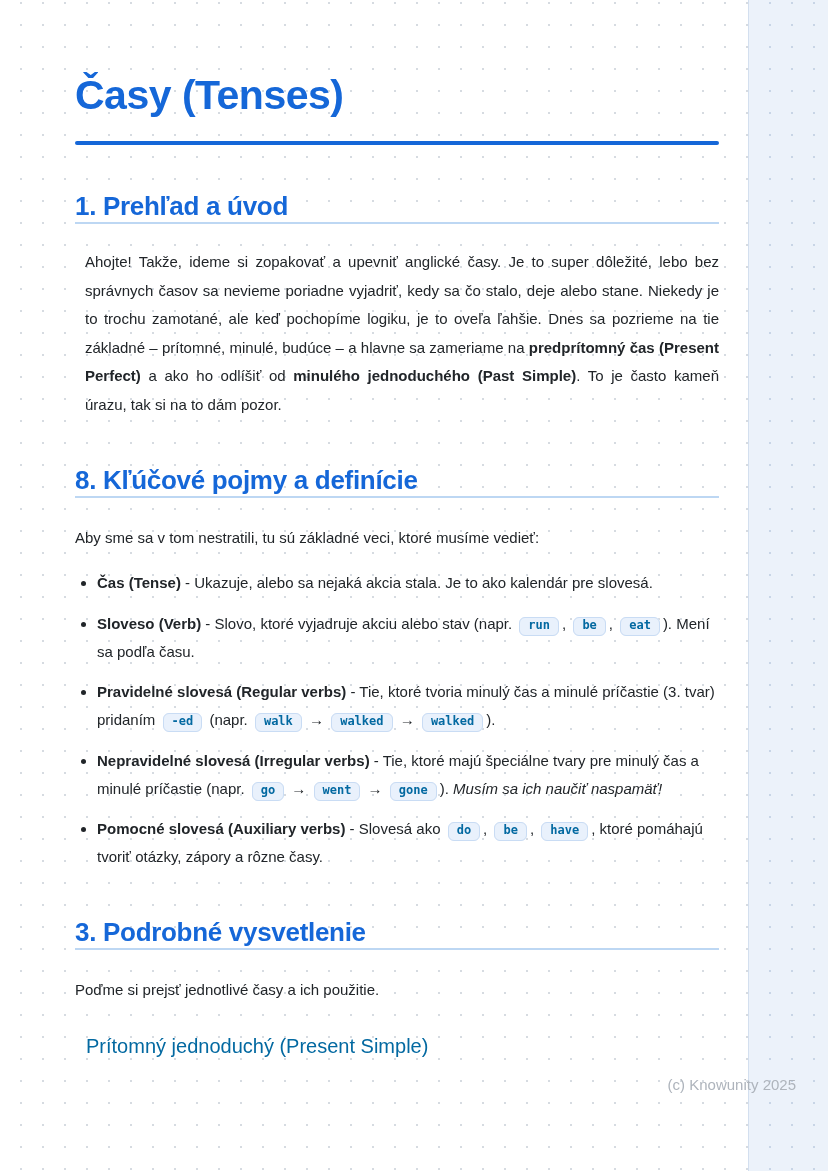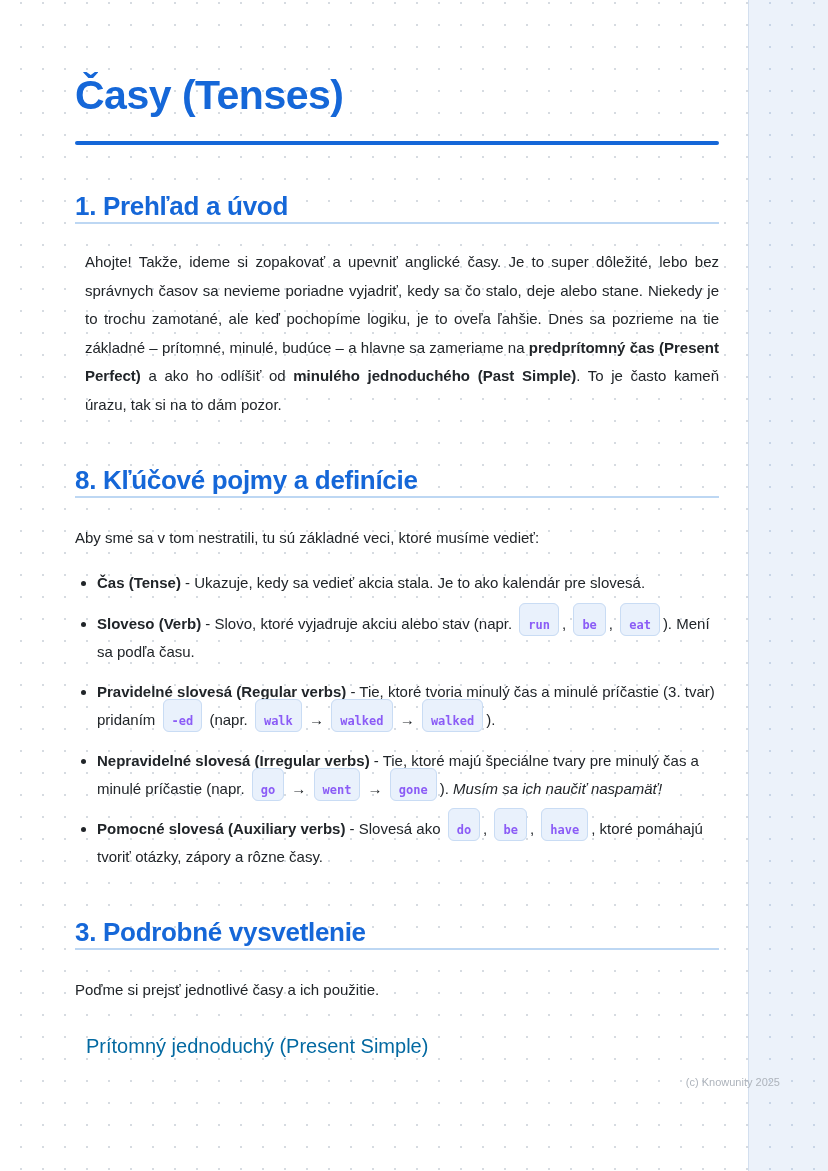--- a/index.html
+++ b/index.html
@@ -72,59 +72,59 @@
     font-size: 15px;
     line-height: 1.85;
     margin-bottom: 13px;
   }
   .run-bold { font-weight: 700; }
   .run-italic { font-style: italic; }
   .run-code {
     font-family: "DejaVu Sans Mono", "Liberation Mono", monospace;
     font-size: 12px;
     font-weight: 700;
-    color: #8b5cf6;
+    color: #0369a1;
     background: #e9f1fc;
     border: 1px solid #c9dcf4;
     border-radius: 6px;
-    padding: 14px 8px 3px 8px;
+    padding: 0 8px 3px 8px;
     margin: 0 3px;
     white-space: nowrap;
   }
   h3.subheading {
     font-size: 20px;
     font-weight: 400;
     color: #0369a1;
     margin: 32px 0 0 11px;
   }
   .footer {
     position: absolute;
     top: 1076px;
-    right: 48px;
-    font-size: 11px;
+    right: 32px;
+    font-size: 15px;
     color: #aeb4bc;
   }
 </style>
 </head>
 <body>
 
 <div class="side-strip"></div>
 
 <div class="content">
 
   <h1 class="title">Časy (Tenses)</h1>
   <div class="title-rule"></div>
 
   <h2 class="section">1. Prehľad a úvod</h2>
   <p class="para"><span class="run-normal">Ahojte! Takže, ideme si zopakovať a upevniť anglické časy. Je to super dôležité, lebo bez správnych časov sa nevieme poriadne vyjadriť, kedy sa čo stalo, deje alebo stane. Niekedy je to trochu zamotané, ale keď pochopíme logiku, je to oveľa ľahšie. Dnes sa pozrieme na tie základné – prítomné, minulé, budúce – a hlavne sa zameriame na </span><span class="run-bold">predprítomný čas (Present Perfect)</span><span class="run-normal"> a ako ho odlíšiť od </span><span class="run-bold">minulého jednoduchého (Past Simple)</span><span class="run-normal">. To je často kameň úrazu, tak si na to dám pozor.</span></p>
 
   <h2 class="section">8. Kľúčové pojmy a definície</h2>
   <p class="lead">Aby sme sa v tom nestratili, tu sú základné veci, ktoré musíme vedieť:</p>
   <ul class="bullets">
-    <li><span class="run-bold">Čas (Tense)</span><span class="run-normal"> - Ukazuje, kedy sa vedieť akcia stala. Je to ako kalendár pre slovesá.</span></li>
+    <li><span class="run-bold">Čas (Tense)</span><span class="run-normal"> - Ukazuje, alebo sa nejaká akcia stala. Je to ako kalendár pre slovesá.</span></li>
     <li><span class="run-bold">Sloveso (Verb)</span><span class="run-normal"> - Slovo, ktoré vyjadruje akciu alebo stav (napr. </span><span class="run-code">run</span><span class="run-normal">, </span><span class="run-code">be</span><span class="run-normal">, </span><span class="run-code">eat</span><span class="run-normal">). Mení sa podľa času.</span></li>
     <li><span class="run-bold">Pravidelné slovesá (Regular verbs)</span><span class="run-normal"> - Tie, ktoré tvoria minulý čas a minulé príčastie (3. tvar) pridaním </span><span class="run-code">-ed</span><span class="run-normal"> (napr. </span><span class="run-code">walk</span><span class="run-normal"> → </span><span class="run-code">walked</span><span class="run-normal"> → </span><span class="run-code">walked</span><span class="run-normal">).</span></li>
     <li><span class="run-bold">Nepravidelné slovesá (Irregular verbs)</span><span class="run-normal"> - Tie, ktoré majú špeciálne tvary pre minulý čas a minulé príčastie (napr. </span><span class="run-code">go</span><span class="run-normal"> → </span><span class="run-code">went</span><span class="run-normal"> → </span><span class="run-code">gone</span><span class="run-normal">). </span><span class="run-italic">Musím sa ich naučiť naspamäť!</span></li>
     <li><span class="run-bold">Pomocné slovesá (Auxiliary verbs)</span><span class="run-normal"> - Slovesá ako </span><span class="run-code">do</span><span class="run-normal">, </span><span class="run-code">be</span><span class="run-normal">, </span><span class="run-code">have</span><span class="run-normal">, ktoré pomáhajú tvoriť otázky, zápory a rôzne časy.</span></li>
   </ul>
 
   <h2 class="section">3. Podrobné vysvetlenie</h2>
   <p class="lead">Poďme si prejsť jednotlivé časy a ich použitie.</p>
   <h3 class="subheading">Prítomný jednoduchý (Present Simple)</h3>
 

